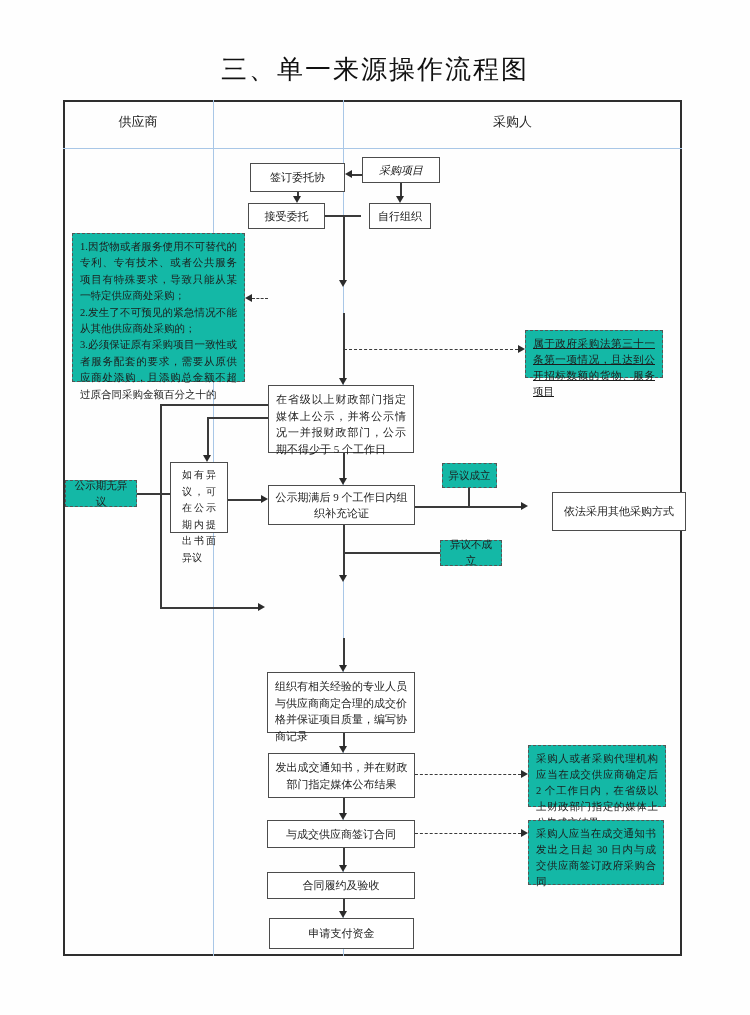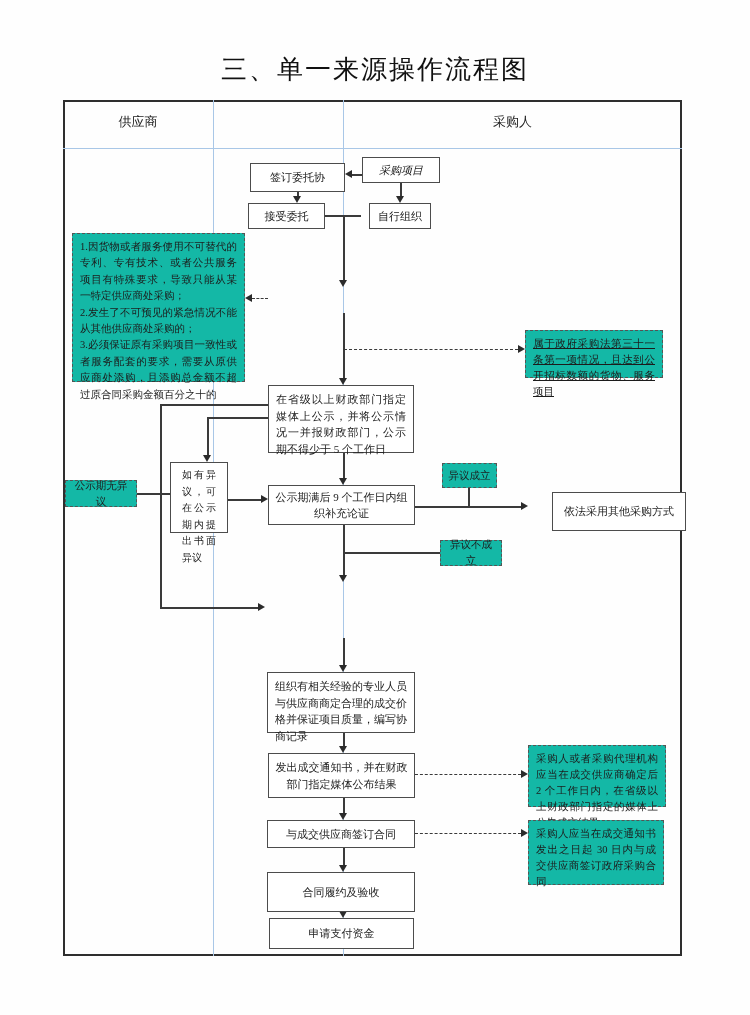--- a/index.html
+++ b/index.html
@@ -66,21 +66,21 @@
   <div class="nbox c" style="left:442px;top:463px;width:55px;height:25px;">异议成立</div>
   <div class="box c" style="left:538px;top:492px;width:134px;height:39px;margin-left:14px;">依法采用其他采购方式</div>
   <div class="nbox c" style="left:440px;top:540px;width:62px;height:26px;">异议不成立</div>
 
   <div class="box j" style="left:267px;top:672px;width:148px;height:61px;">组织有相关经验的专业人员与供应商商定合理的成交价格并保证项目质量，编写协商记录</div>
   <div class="box c" style="left:268px;top:753px;width:147px;height:45px;">发出成交通知书，并在财政部门指定媒体公布结果</div>
   <div class="nbox j" style="left:528px;top:745px;width:138px;height:62px;">采购人或者采购代理机构应当在成交供应商确定后 2 个工作日内，在省级以上财政部门指定的媒体上公告成交结果</div>
 
   <div class="box c" style="left:267px;top:820px;width:148px;height:28px;">与成交供应商签订合同</div>
   <div class="nbox j" style="left:528px;top:820px;width:136px;height:65px;">采购人应当在成交通知书发出之日起 30 日内与成交供应商签订政府采购合同</div>
-  <div class="box c" style="left:267px;top:872px;width:148px;height:40px;">合同履约及验收</div>
+  <div class="box c" style="left:267px;top:872px;width:148px;height:27px;">合同履约及验收</div>
   <div class="box c" style="left:269px;top:918px;width:145px;height:31px;">申请支付资金</div>
 
   <div class="ln-h" style="left:352px;top:174px;width:10px;"></div>
   <div class="ar ar-l" style="left:345px;top:170px;"></div>
 
   <div class="ln-v" style="left:297px;top:192px;height:5px;"></div>
   <div class="ar ar-d" style="left:293px;top:196px;"></div>
 
   <div class="ln-v" style="left:400px;top:183px;height:13px;"></div>
   <div class="ar ar-d" style="left:396px;top:196px;"></div>

